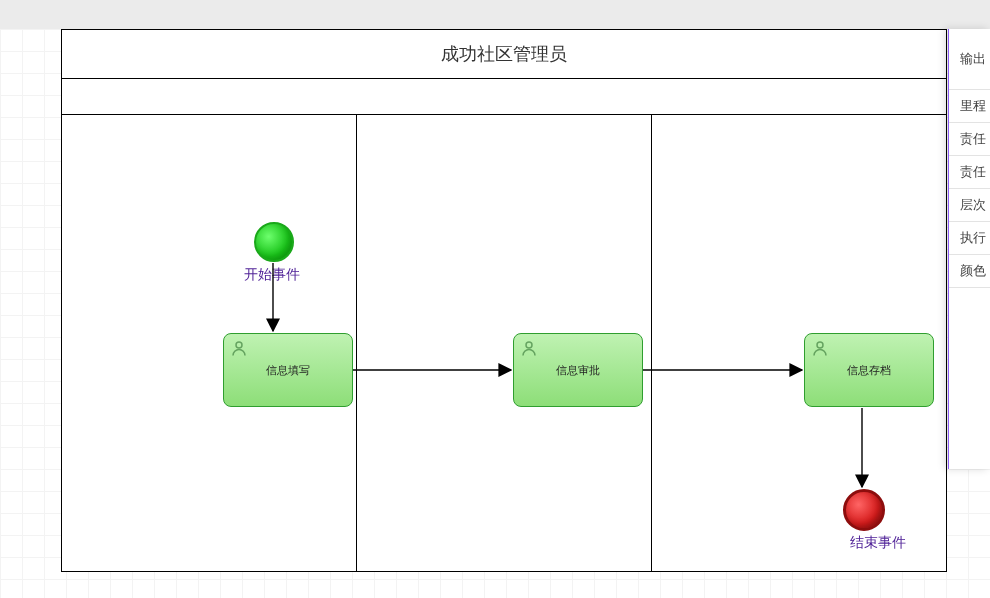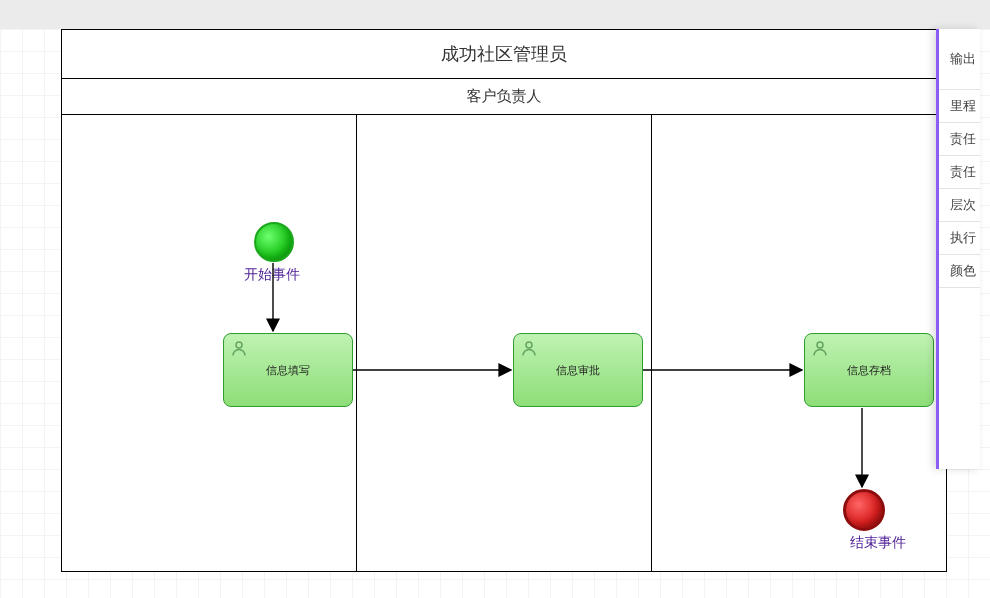--- a/index.html
+++ b/index.html
@@ -61,22 +61,22 @@
   }
   .task .user-ic {
     position:absolute; left:6px; top:5px; width:18px; height:18px; opacity:.65;
   }
 
   
   svg.arrows { position:absolute; left:61px; top:29px; width:884px; height:541px; pointer-events:none; }
 
   
   .panel {
-    position:absolute; right:10px; top:29px; width:41px; height:440px;
-    background:#fff; border-left:3px solid #8b5cf6;
+    position:absolute; right:0; top:29px; width:41px; height:440px;
+    background:#fff; border-left:1px solid #8b5cf6;
     box-shadow:-3px 0 8px rgba(0,0,0,.15);
     font-size:13px; color:#444;
   }
   .panel .row {
     height:32px; line-height:32px; padding-left:11px;
     white-space:nowrap; overflow:hidden; cursor:default;
   }
   .panel .sep { border-bottom:1px solid #e3e3e3; }
   .panel .hi-group {
     border:2px solid #f02a2a; border-right:none; border-radius:3px 0 0 3px;
@@ -87,21 +87,20 @@
 </head>
 <body>
 
 <div class="toolbar"></div>
 
 <div class="canvas"></div>
 
 <div class="pool">
   <div class="pool-title">成功社区管理员</div>
   <div class="lanes-header">
-    <div class="lane-h">客户负责人</div>
   </div>
   <div class="lane-body">
     <div class="lane"></div>
     <div class="lane"></div>
     <div class="lane"></div>
   </div>
 </div>
 
 <div class="abs start-evt" style="left:254px; top:222px"></div>
 <div class="abs evt-label" style="left:244px; top:266px">开始事件</div>

